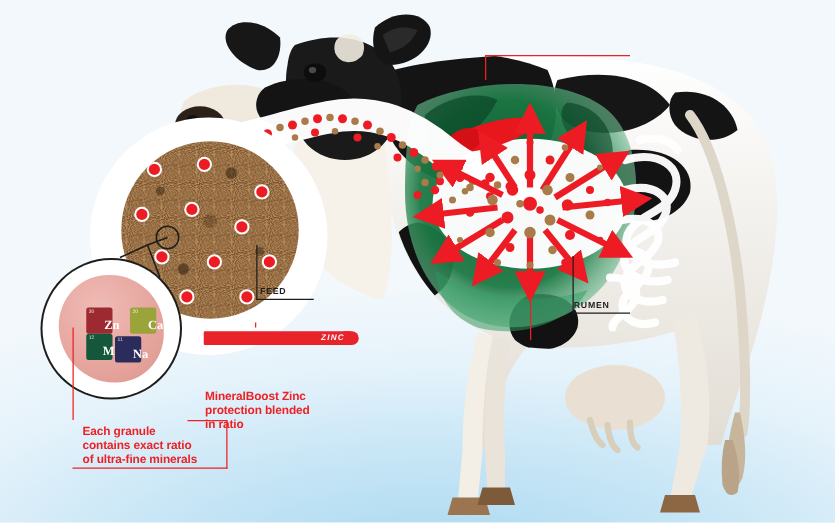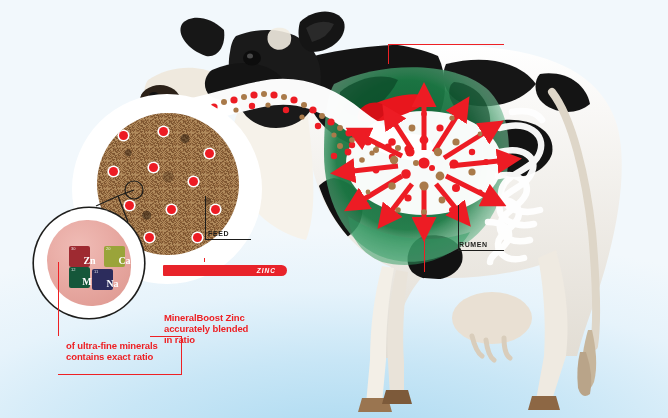--- a/index.html
+++ b/index.html
@@ -360,28 +360,29 @@
   <div class="lead" style="left:424px;top:236px;width:1.4px;height:36px;"></div>
 
   <div class="lead" style="left:58px;top:262px;width:1.4px;height:74px;"></div>
   <div class="lead" style="left:58px;top:374px;width:124px;height:1.4px;"></div>
   <div class="lead" style="left:181px;top:336px;width:1.4px;height:39px;"></div>
   <div class="lead" style="left:150px;top:336px;width:32px;height:1.4px;"></div>
 
 
   <div class="callout c-title" style="left:164px;top:296px;width:130px;margin-top:16px;">
     <div>MineralBoost Zinc</div>
-    <div>accurately blended</div>
+    <div>protection blended</div>
     <div>in ratio</div>
   </div>
 
 
   <div class="callout c-title" style="left:66px;top:340px;width:122px;">
+    <div>Each granule</div>
+    <div>contains exact ratio</div>
     <div>of ultra-fine minerals</div>
-    <div>contains exact ratio</div>
   </div>
 
   <div class="lbl" style="left:208px;top:230px;">FEED</div>
   <div class="lbl" style="left:459px;top:241px;">RUMEN</div>
 
   <div id="logo">
     <div id="logo-bar">
       <div id="logo-cap"></div>
       <span class="zinc">ZINC</span>
     </div>

